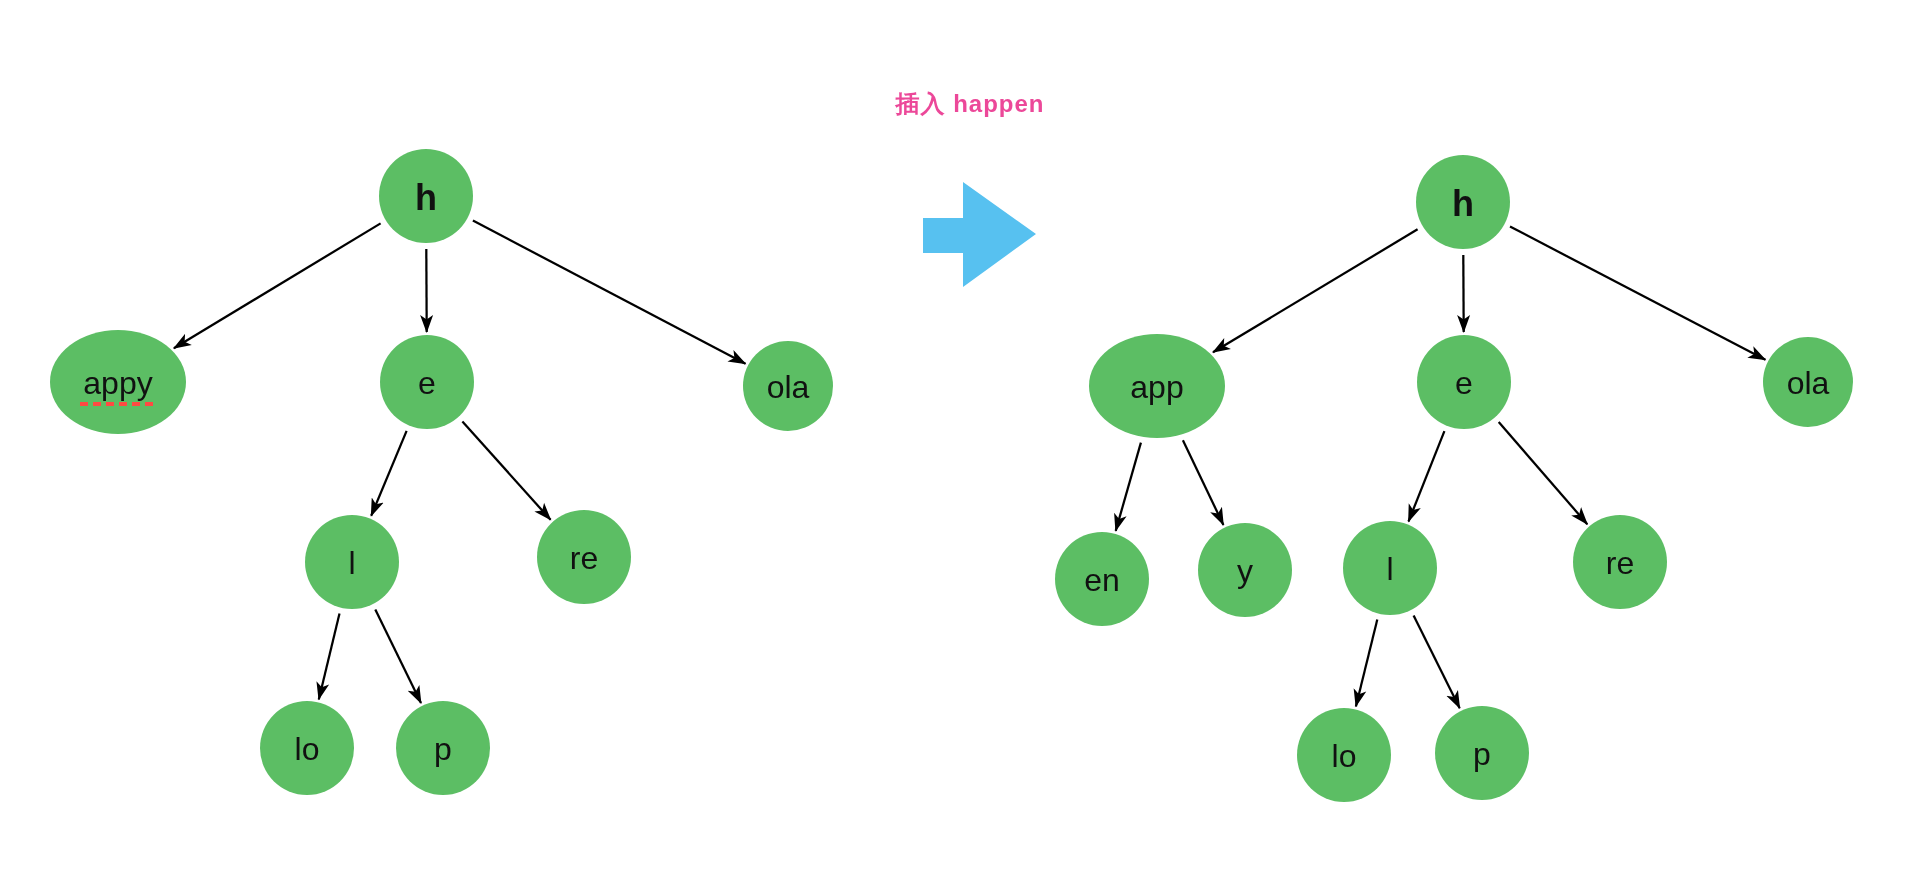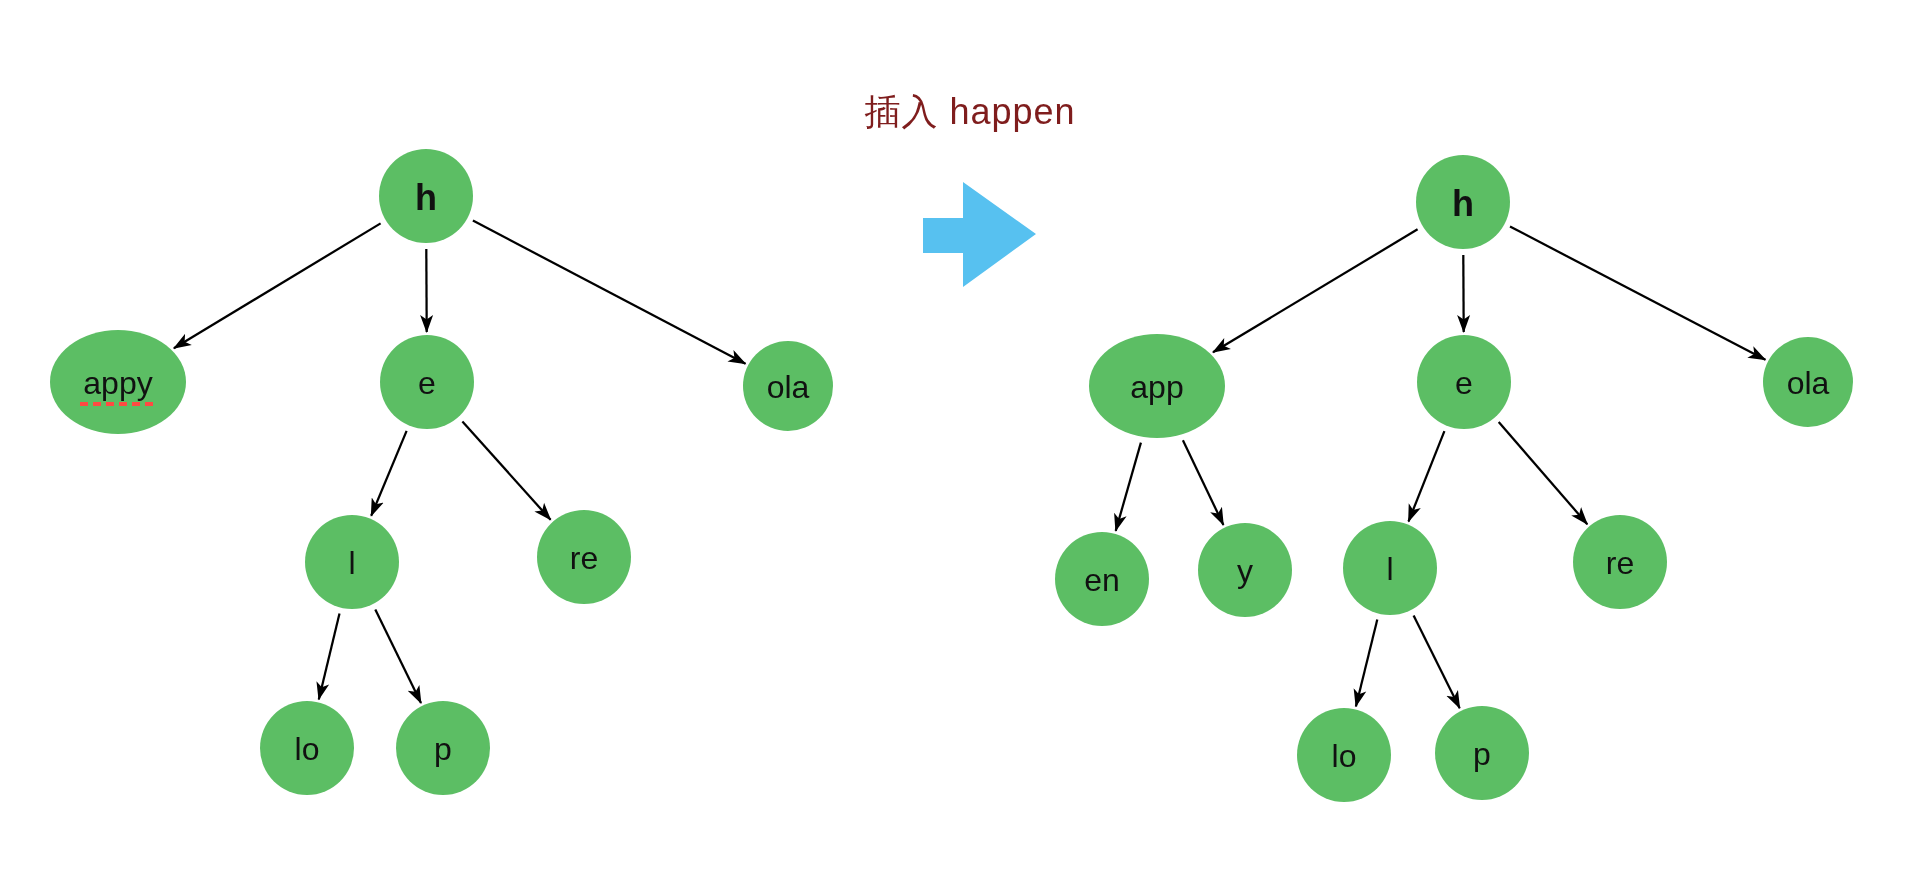--- a/index.html
+++ b/index.html
@@ -14,23 +14,23 @@
     height: 896px;
     background: #ffffff;
     overflow: hidden;
   }
   .diagram-title {
     position: absolute;
     left: 770px;
     top: 88px;
     width: 400px;
     text-align: center;
-    font-size: 36px;
-    font-weight: 400;
-    color: #7f1d1d;
+    font-size: 24px;
+    font-weight: 700;
+    color: #ec4899;
     letter-spacing: 1px;
     white-space: nowrap;
   }
   svg.trie-svg {
     position: absolute;
     left: 0;
     top: 0;
     width: 1916px;
     height: 896px;
   }

